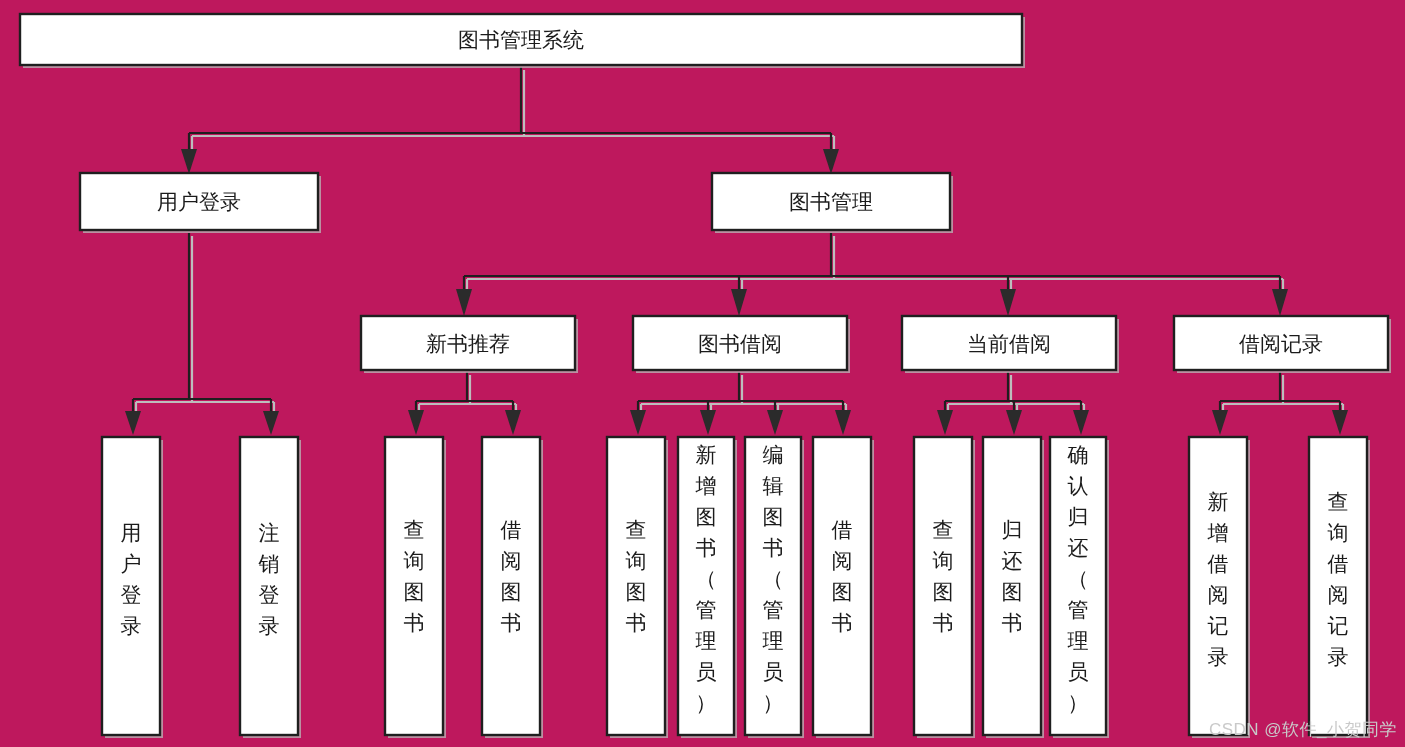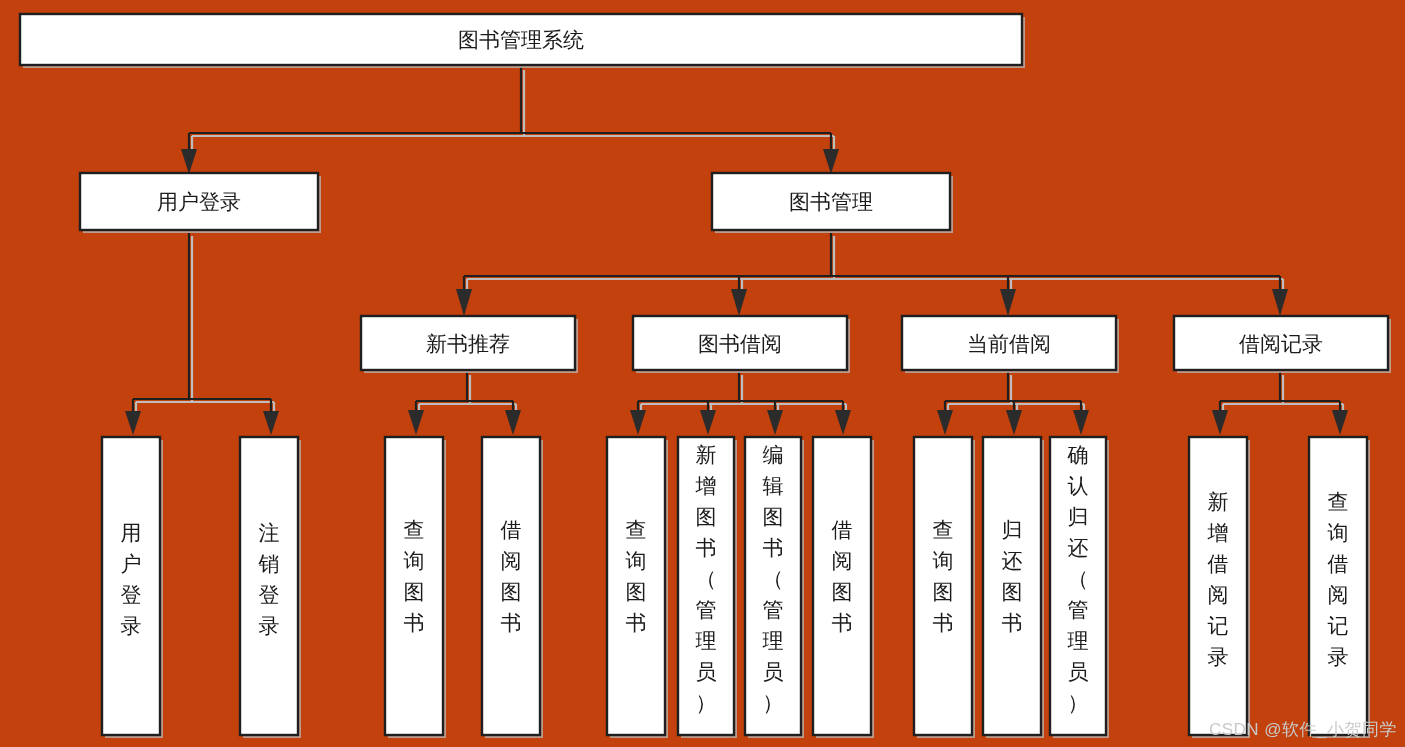--- a/index.html
+++ b/index.html
@@ -8,21 +8,21 @@
     padding: 0;
     background: #ffffff;
   }
   body {
     font-family: "Liberation Sans", "DejaVu Sans", sans-serif;
   }
   #diagram-root {
     position: relative;
     width: 1405px;
     height: 747px;
-    background: #c2410c;
+    background: #be185d;
     overflow: hidden;
   }
   svg.diagram-canvas {
     position: absolute;
     left: 0;
     top: 0;
     width: 1405px;
     height: 747px;
     display: block;
   }

